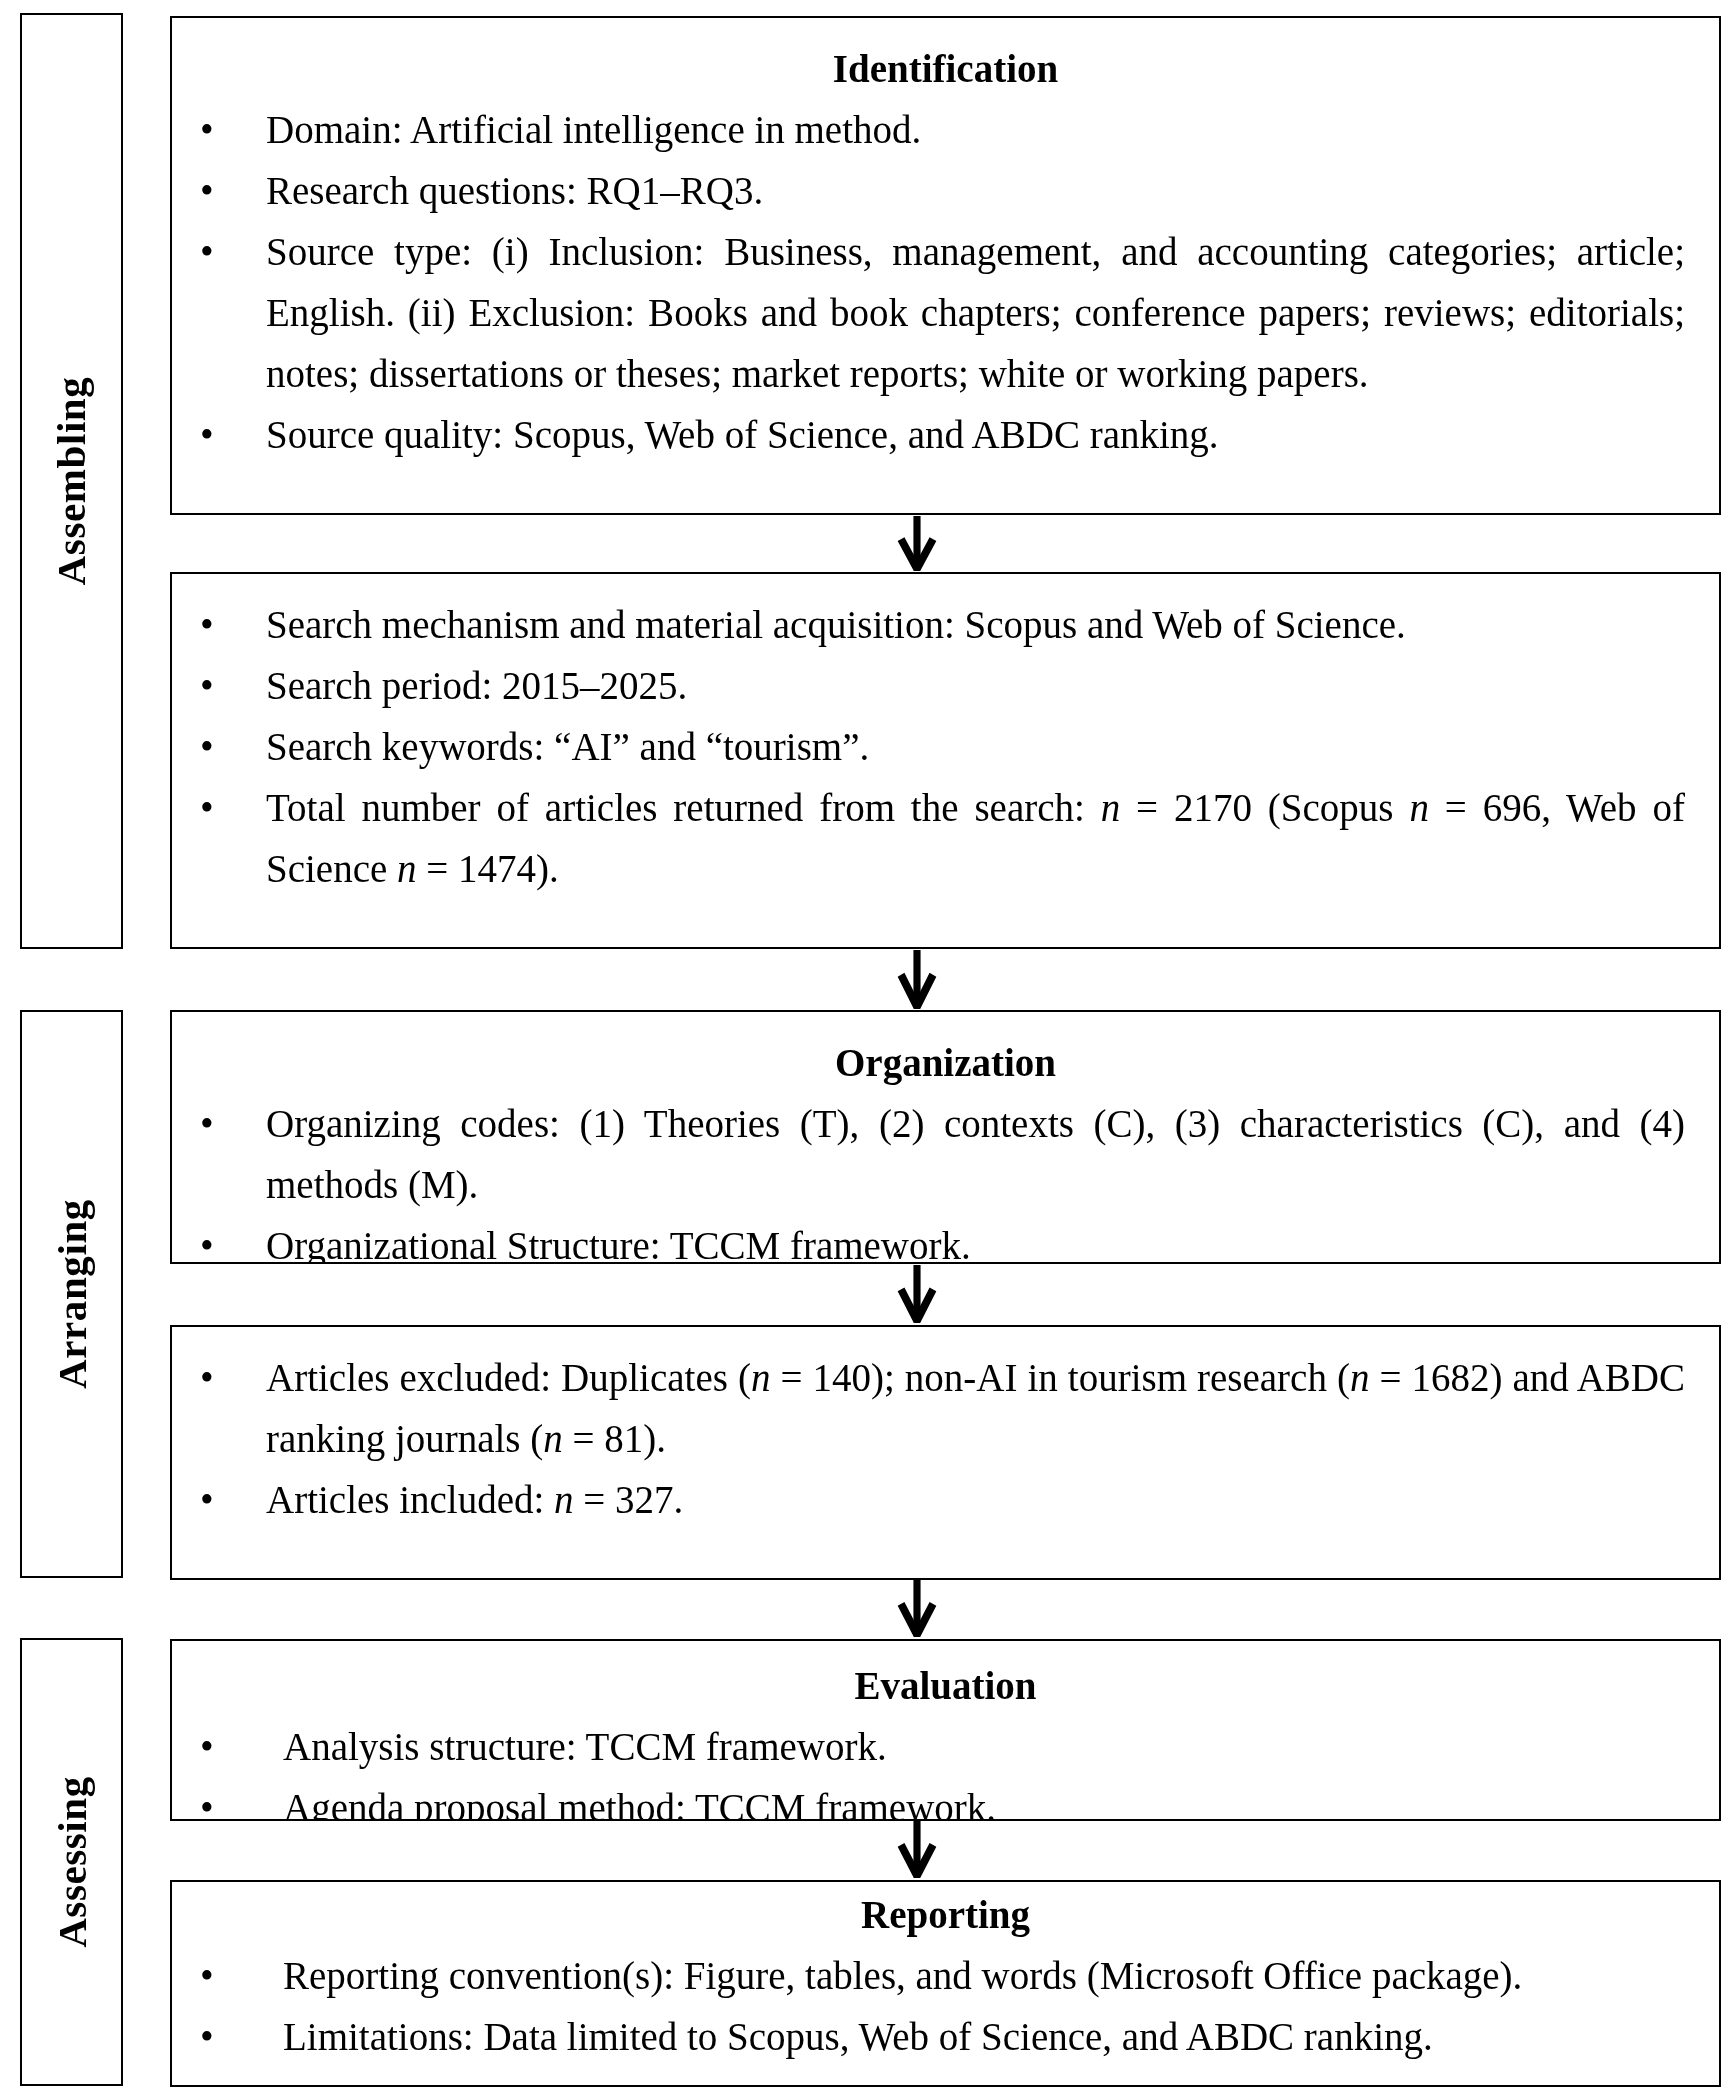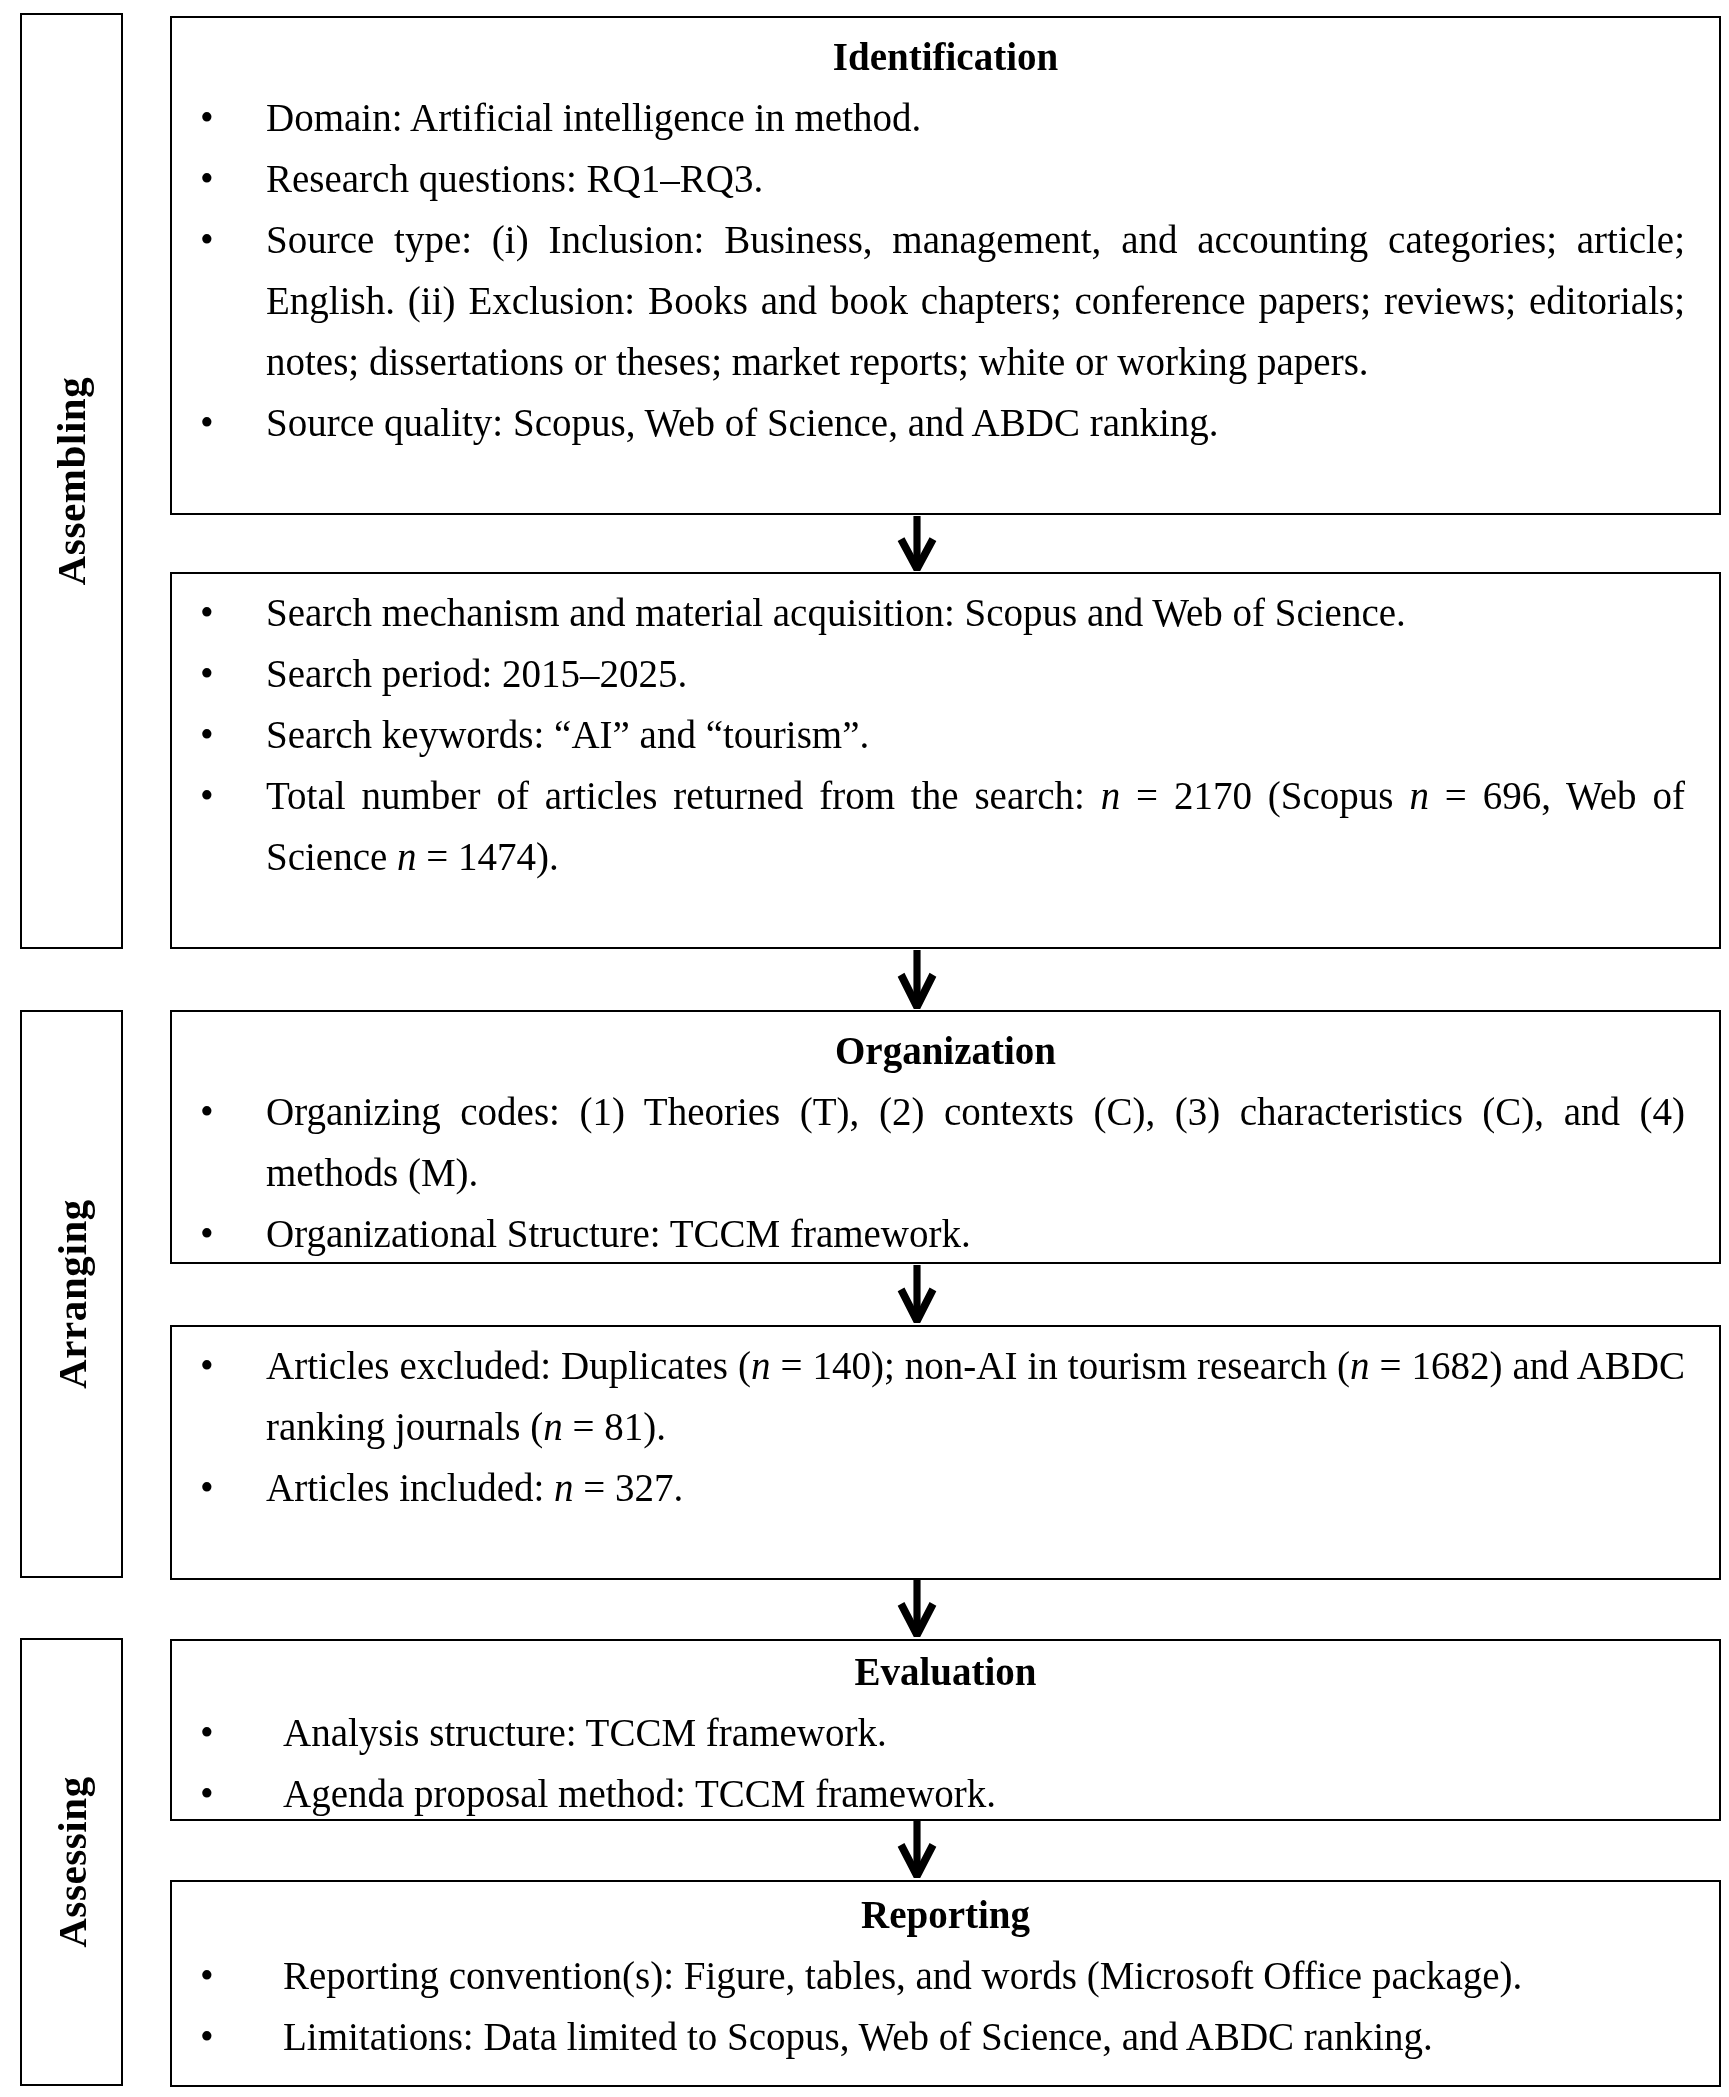--- a/index.html
+++ b/index.html
@@ -35,28 +35,28 @@
   #phase-assessing  { top: 1638px; height: 448px;  }
 
   
   .sbox {
     position: absolute;
     left: 170px;
     width: 1551px;
     border: 2.2px solid #000000;
     box-sizing: border-box;
     background: #ffffff;
-    padding-top: 8px;
+    padding-top: 20px;
     overflow: hidden;
   }
   #stage-identification { top: 16px;   height: 499px; }
   #stage-acquisition    { top: 572px; height: 377px; }
   #stage-organization   { top: 1010px; height: 254px; }
   #stage-purification   { top: 1325px; height: 255px; }
-  #stage-evaluation     { top: 1639px; height: 182px; padding-top: 0; }
+  #stage-evaluation     { top: 1639px; height: 182px; padding-top: 14px; }
   #stage-reporting      { top: 1880px; height: 207px; padding-top: 2px; }
 
   .stitle {
     font-weight: bold;
     font-size: 39px;
     line-height: 61px;
     text-align: center;
   }
   .item {
     position: relative;

